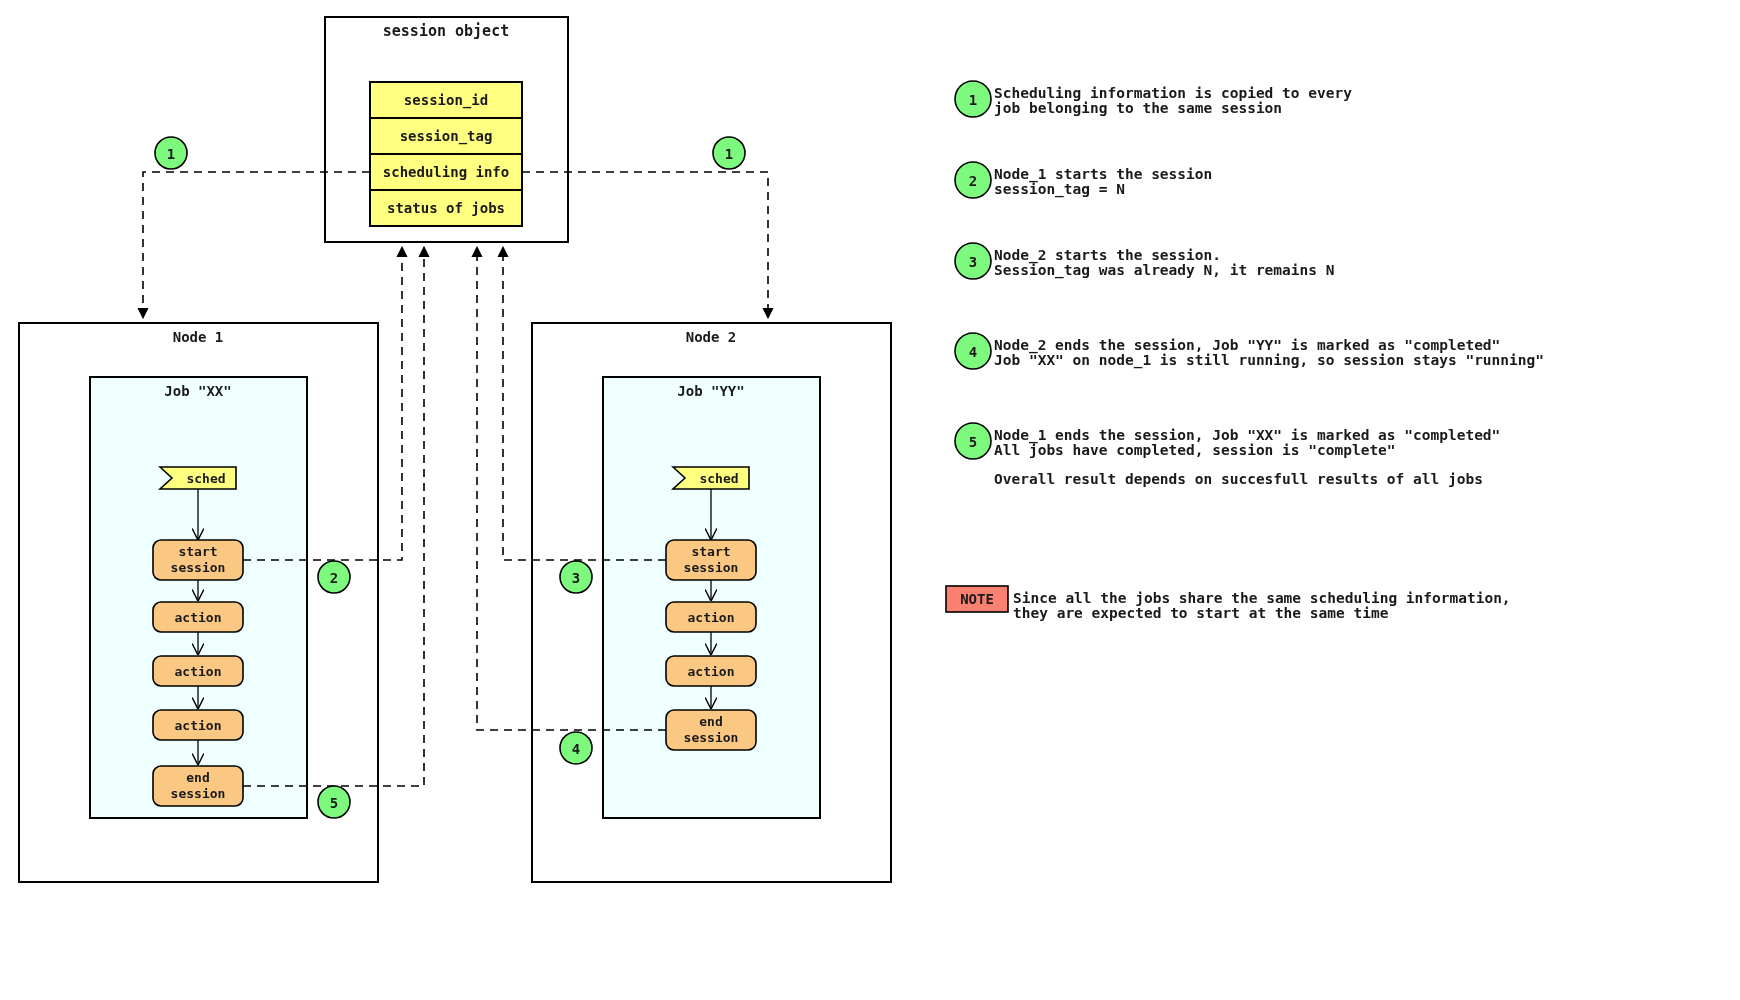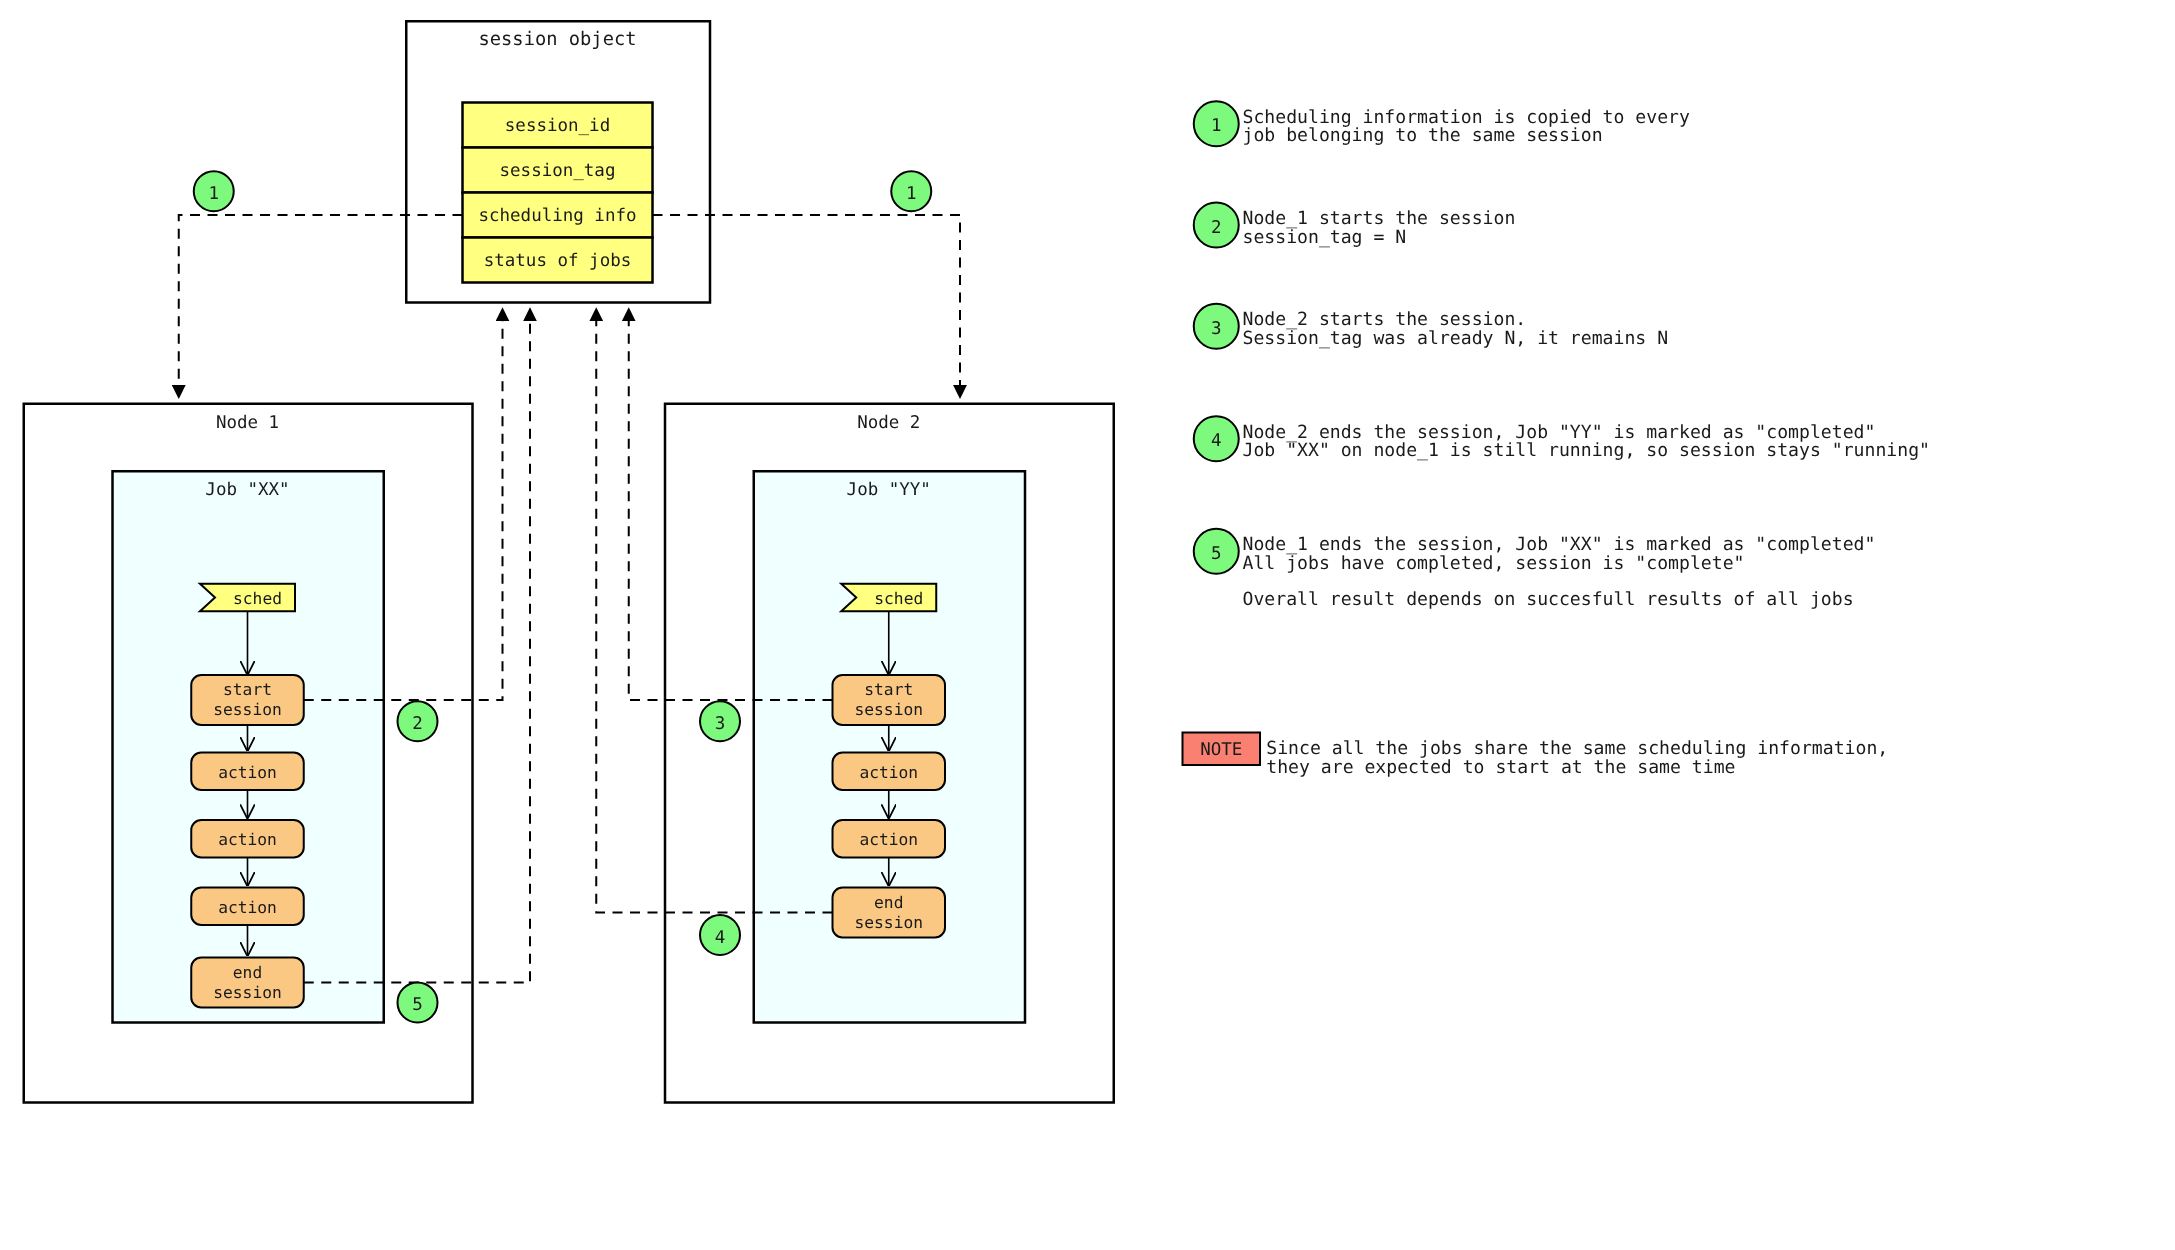--- a/index.html
+++ b/index.html
@@ -1,18 +1,18 @@
 <!DOCTYPE html>
 <html><head>
 <meta charset="utf-8">
 <style>
   html,body{margin:0;padding:0;background:#ffffff;}
   body{width:1740px;height:1000px;position:relative;overflow:hidden;
        font-family:"DejaVu Sans Mono","Liberation Mono",monospace;}
-  #stage{position:absolute;left:0;top:0;width:1740px;height:832px;}
+  #stage{position:absolute;left:0;top:0;width:1740px;height:832px;font-weight:bold;}
   svg{position:absolute;left:0;top:0;}
   .lbl{font-family:"DejaVu Sans Mono","Liberation Mono",monospace;}
 </style>
 </head>
 <body>
 
 <div id="stage">
 <svg width="1740" height="1000" viewBox="0 0 1740 1000" xmlns="http://www.w3.org/2000/svg">
   <defs>
     <marker id="arrowFilled" viewBox="0 0 10 10" refX="9" refY="5" markerWidth="7" markerHeight="7" orient="auto-start-reverse">

